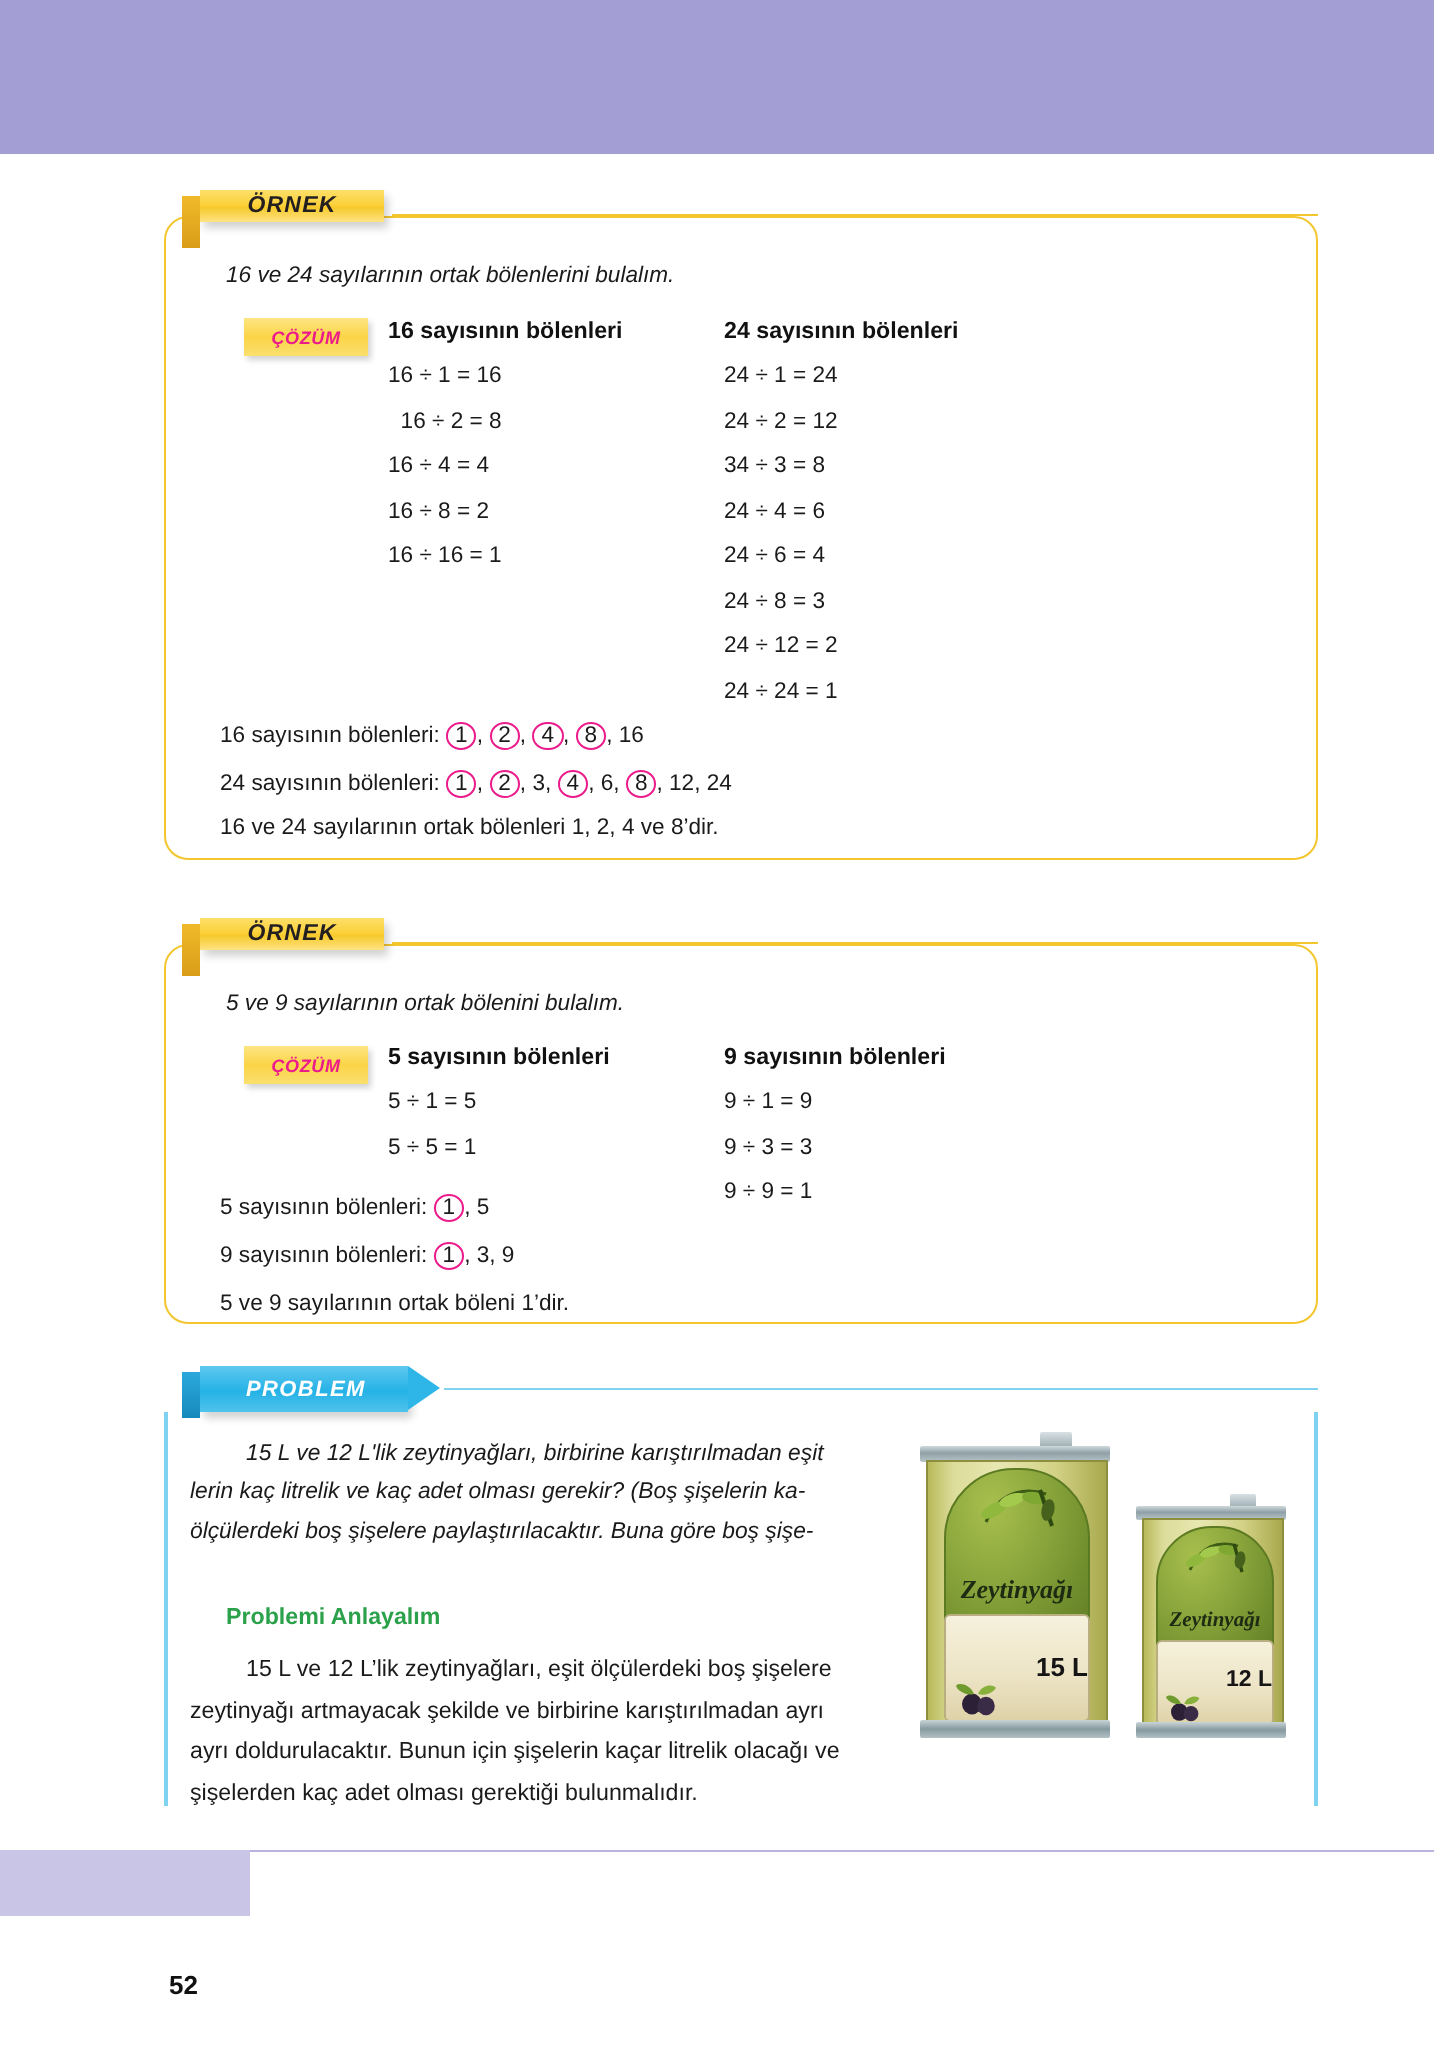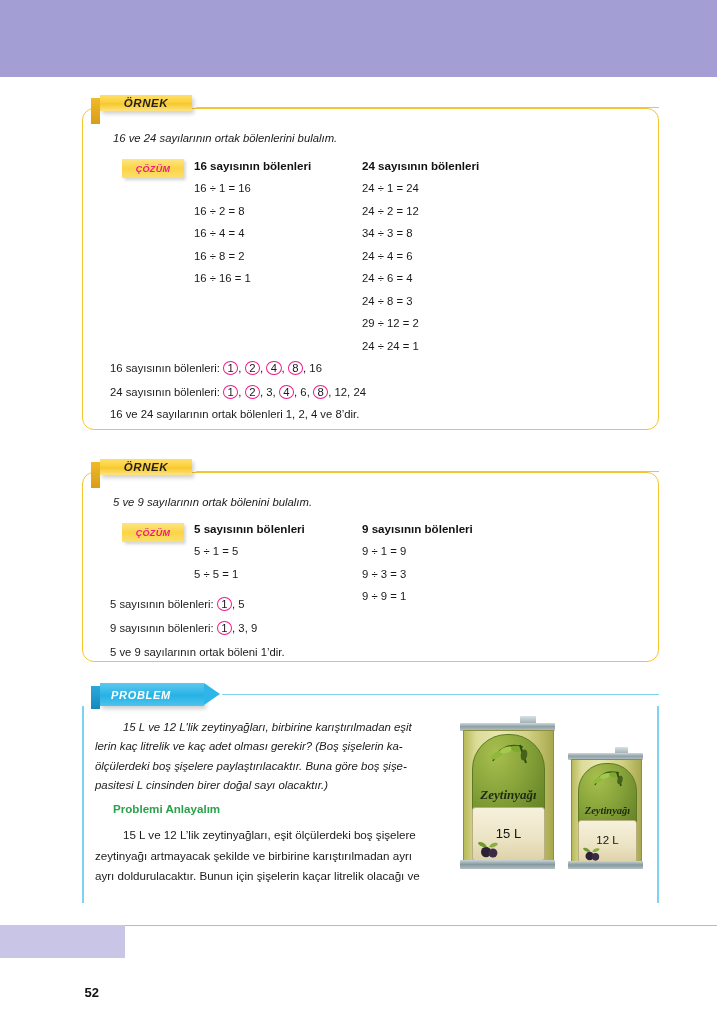--- a/index.html
+++ b/index.html
@@ -87,21 +87,21 @@
     content:"";position:absolute;right:-16px;top:0;
     width:0;height:0;border-top:11.5px solid transparent;
     border-bottom:11.5px solid transparent;border-left:16px solid #2fb6e8;
   }
   .prob-banner::before{
     content:"";position:absolute;left:-9px;top:3px;width:9px;height:23px;
     background:linear-gradient(180deg,#2ba9dc,#1789bb);
   }
   .prob-banner span{
     font-size:11px;font-weight:bold;font-style:italic;color:#ffffff;
-    letter-spacing:.7px;margin-left:11px;
+    letter-spacing:.7px;margin-left:23px;
   }
   .prob-line{position:absolute;left:222px;top:694px;width:437px;height:1.4px;background:#7fd2f0;}
 
   .p-it{
     position:absolute;font-style:italic;font-size:11.4px;line-height:19.4px;
     color:#1a1a1a;text-align:justify;
   }
   .p-green{position:absolute;font-size:11.6px;font-weight:bold;color:#2aa14a;}
   .p-body{
     position:absolute;font-size:11.6px;line-height:20.5px;color:#1a1a1a;
@@ -139,22 +139,22 @@
     position:absolute;
     background:linear-gradient(180deg,#f6f1dc,#ece3c4 60%,#ded2a8);
     border:1px solid #b9ae80;
   }
   .can-brand{
     position:absolute;width:100%;text-align:center;
     font-family:"Liberation Serif", serif;font-style:italic;
     color:#1d2b12;font-weight:bold;
   }
   .can-vol{
-    position:absolute;width:100%;text-align:center;
-    font-weight:normal;color:#151515;
+    position:absolute;width:100%;text-align:right;
+    font-weight:bold;color:#151515;
   }
 
   
   .foot-box{position:absolute;left:0;top:925px;width:125px;height:33px;background:#c9c5e6;}
   .foot-num{
     position:absolute;left:0;top:925px;width:125px;height:49px;
     display:flex;align-items:center;justify-content:flex-end;
     padding-right:26px;box-sizing:border-box;
     font-size:13px;font-weight:bold;color:#111;margin-top:43px;
   }
@@ -177,34 +177,34 @@
 
   <div class="coz" style="left:122px;top:159px;">
     <span>ÇÖZÜM</span>
   </div>
 
   <div class="abs hd" style="left:194px;top:159px;">16 sayısının bölenleri</div>
   <div class="abs hd" style="left:362px;top:159px;">24 sayısının bölenleri</div>
 
   <div class="abs" style="left:194px;top:182px;">
     <div class="ln" style="height:22.5px;">16 ÷ 1 = 16</div>
-    <div class="ln" style="height:22.5px;">16 ÷ 2 = 8</div>
+    <div class="ln" style="height:22.5px;text-align:right;">16 ÷ 2 = 8</div>
     <div class="ln" style="height:22.5px;">16 ÷ 4 = 4</div>
     <div class="ln" style="height:22.5px;">16 ÷ 8 = 2</div>
     <div class="ln" style="height:22.5px;">16 ÷ 16 = 1</div>
   </div>
 
   <div class="abs" style="left:362px;top:182px;">
     <div class="ln" style="height:22.5px;">24 ÷ 1 = 24</div>
     <div class="ln" style="height:22.5px;">24 ÷ 2 = 12</div>
     <div class="ln" style="height:22.5px;">34 ÷ 3 = 8</div>
     <div class="ln" style="height:22.5px;">24 ÷ 4 = 6</div>
     <div class="ln" style="height:22.5px;">24 ÷ 6 = 4</div>
     <div class="ln" style="height:22.5px;">24 ÷ 8 = 3</div>
-    <div class="ln" style="height:22.5px;">29 ÷ 12 = 2</div>
+    <div class="ln" style="height:22.5px;">24 ÷ 12 = 2</div>
     <div class="ln" style="height:22.5px;">24 ÷ 24 = 1</div>
   </div>
 
   <div class="abs ln" style="left:110px;top:361px;">
     <span>16 sayısının bölenleri:</span>
     <span> <span class="circ">1</span>, <span class="circ">2</span>, <span class="circ">4</span>, <span class="circ">8</span>, <span>16</span></span>
   </div>
   <div class="abs ln" style="left:110px;top:385px;">
     <span>24 sayısının bölenleri:</span>
     <span> <span class="circ">1</span>, <span class="circ">2</span>, <span>3</span>, <span class="circ">4</span>, <span>6</span>, <span class="circ">8</span>, <span>12</span>, <span>24</span></span>
@@ -249,29 +249,29 @@
   <div class="prob-box"></div>
   <div class="prob-banner">
     <span>PROBLEM</span>
   </div>
   <div class="prob-line"></div>
 
   <div class="p-it" style="left:95px;top:718px;width:358px;">
     <div style="text-indent:28px;">15 L ve 12 L'lik zeytinyağları, birbirine karıştırılmadan eşit</div>
     <div>lerin kaç litrelik ve kaç adet olması gerekir? (Boş şişelerin ka-</div>
     <div>ölçülerdeki boş şişelere paylaştırılacaktır. Buna göre boş şişe-</div>
-    <div>pasitesi L cinsinden birer doğal sayı olacaktır.)</div>
   </div>
 
   <div class="p-green" style="left:113px;top:802px;">Problemi Anlayalım</div>
 
   <div class="p-body" style="left:95px;top:825px;width:358px;">
     <div style="text-indent:28px;">15 L ve 12 L’lik zeytinyağları, eşit ölçülerdeki boş şişelere</div>
     <div>zeytinyağı artmayacak şekilde ve birbirine karıştırılmadan ayrı</div>
     <div>ayrı doldurulacaktır. Bunun için şişelerin kaçar litrelik olacağı ve</div>
+    <div>şişelerden kaç adet olması gerektiği bulunmalıdır.</div>
   </div>
 
   <div class="cans">
 
     <div class="can" style="left:5px;top:8px;width:95px;height:160px;">
       <div class="can-cap" style="left:60px;top:0px;width:16px;height:9px;"></div>
       <div class="can-lid" style="left:0px;top:7px;width:95px;height:8px;"></div>
       <div class="can-body" style="left:3px;top:14px;width:89px;height:132px;">
         <div class="can-dome" style="left:8px;top:3px;width:71px;height:84px;border-radius:35px 35px 6px 6px;">
           <svg width="71" height="36" viewBox="0 0 71 36" style="position:absolute;left:0;top:4px;">

